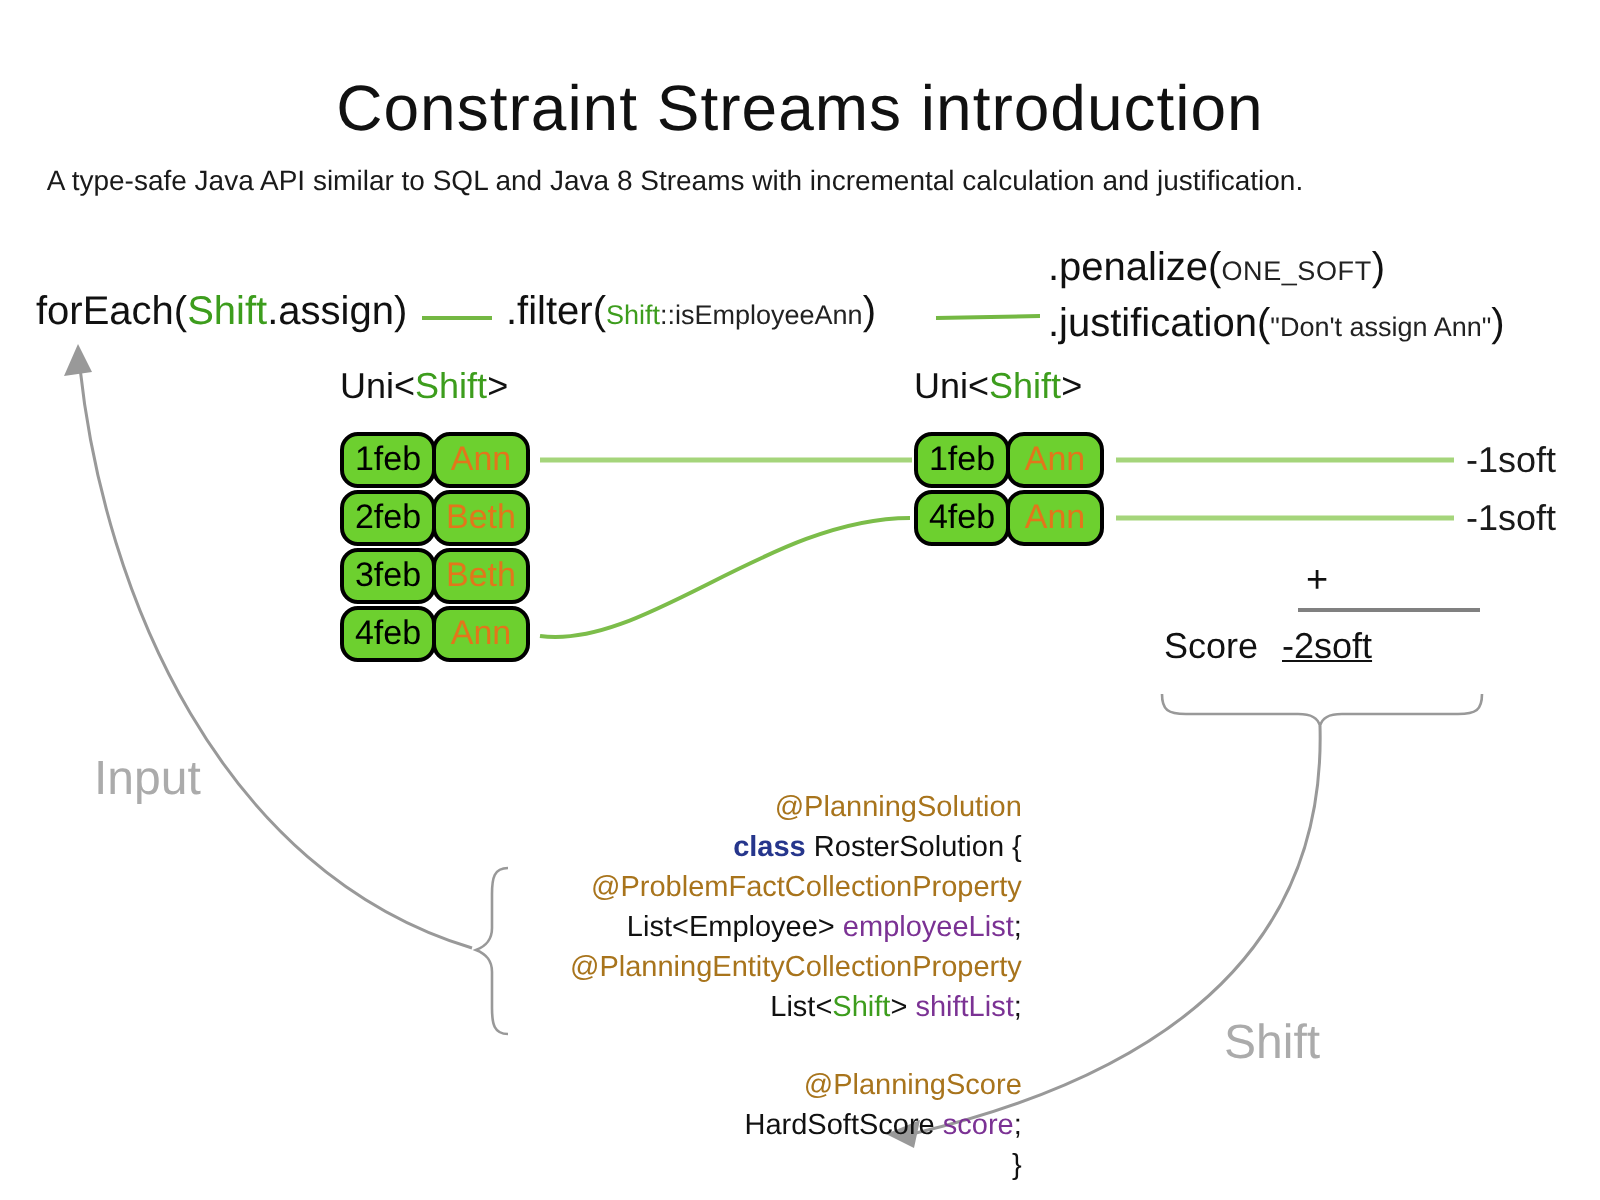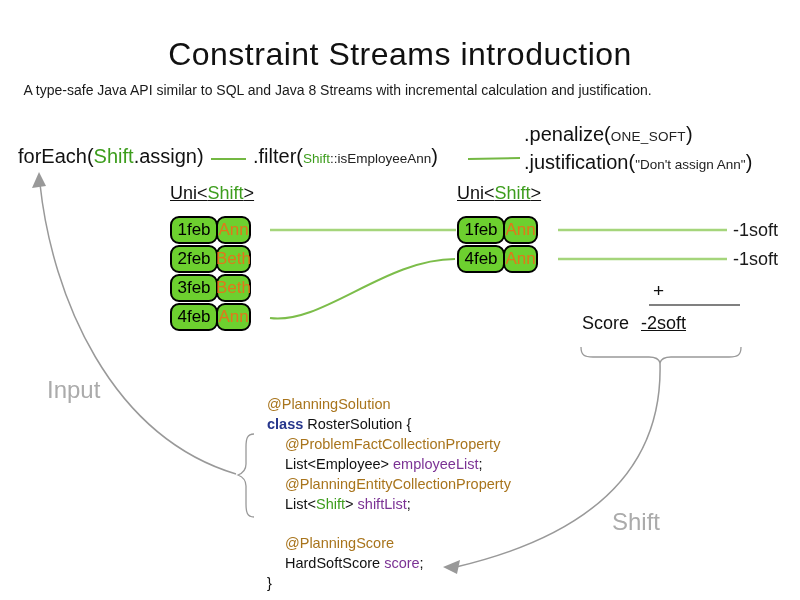--- a/index.html
+++ b/index.html
@@ -1,33 +1,33 @@
 <!DOCTYPE html>
 <html><head>
 <meta charset="utf-8">
 <style>
   html,body{margin:0;padding:0;background:#fff;}
   .stage{position:relative;width:800px;height:600px;background:#fff;overflow:hidden;
          font-family:"Liberation Sans","DejaVu Sans",sans-serif;color:#111;margin-top:16px;}
-  .abs{position:absolute;}
+  .abs{position:absolute;text-align:right;}
   .title{width:800px;text-align:center;top:20px;left:0;font-size:32px;font-weight:400;letter-spacing:.5px;}
   .subtitle{width:675px;text-align:center;top:66px;left:0;font-size:14px;color:#1a1a1a;}
   .big{font-size:20px;}
   .small{font-size:13.5px;}
   .flowline{white-space:nowrap;}
   .g{color:#3d9d1d;}
   .o{color:#e2761b;}
-  .header{font-size:18px;white-space:nowrap;text-decoration:underline;}
+  .header{font-size:18px;white-space:nowrap;}
   svg{position:absolute;left:0;top:0;pointer-events:none;}
   .row{display:flex;margin-bottom:1px;}
   .cell{box-sizing:border-box;height:28px;border:2px solid #000;border-radius:9px;
         background:#6dd02f;display:flex;align-items:center;justify-content:center;
         font-size:17px;}
   .cell.date{width:48px;color:#000;}
-  .cell.name{width:35px;margin-left:-2px;}
+  .cell.name{width:49px;margin-left:-2px;}
   .penalty{font-size:18px;color:#1a1a1a;}
   .plus{font-size:19px;}
   .scoretxt{font-size:18px;}
   .biglabel{font-size:24px;color:#ababab;}
   .code{font-size:14.5px;line-height:20px;}
   .code .cl{height:20px;white-space:nowrap;}
   .code .cl.blank{height:19px;}
   .code .ind{padding-left:18px;}
   .code span{white-space:pre;}
   .ann{color:#a8741c;}

